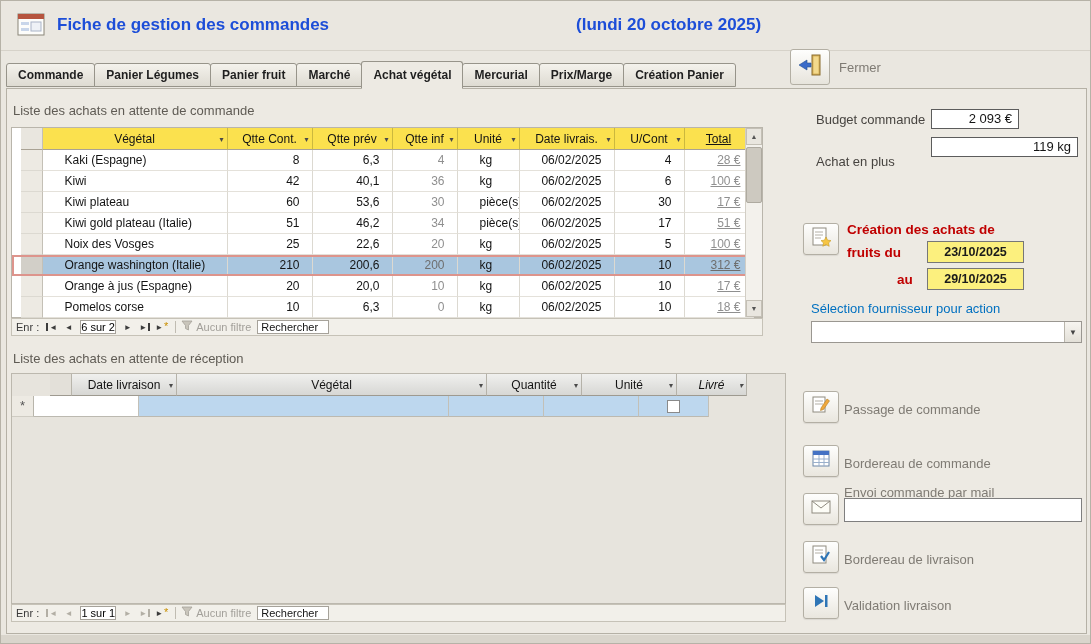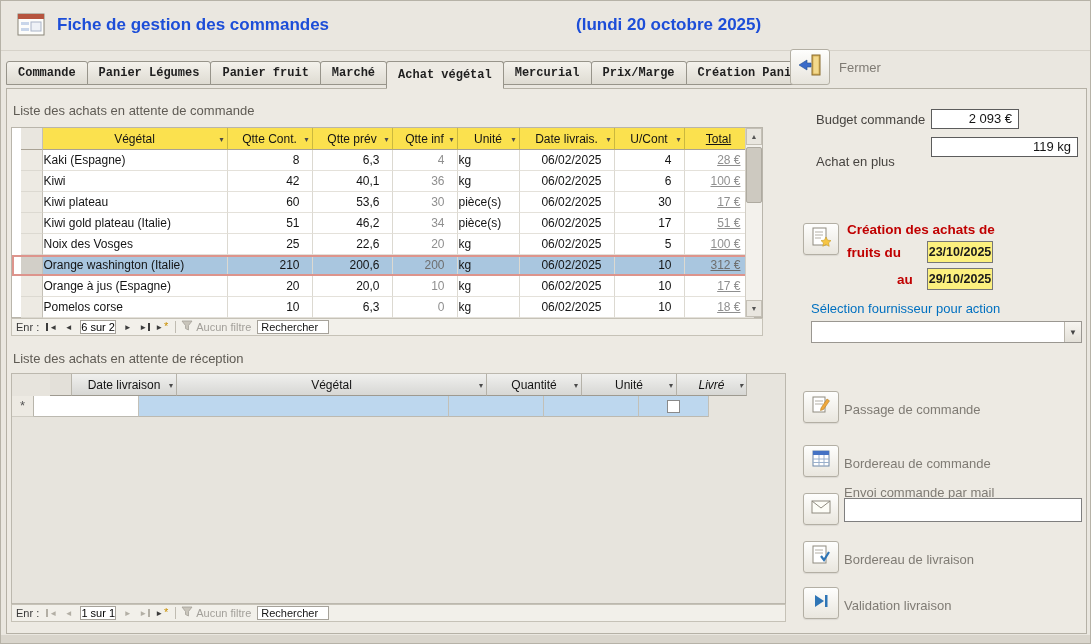--- a/index.html
+++ b/index.html
@@ -5,21 +5,21 @@
   *{margin:0;padding:0;box-sizing:border-box;}
   body{width:1091px;height:644px;font-family:"Liberation Sans",sans-serif;background:#e7e4dd;overflow:hidden;}
   #root{position:relative;width:1091px;height:644px;background:#eae7e0;border:1px solid #b6b2a7;overflow:hidden;}
   .abs{position:absolute;}
 
   
   .hdr{position:absolute;left:0;top:0;width:100%;height:50px;border-bottom:1px solid #d6d2c9;}
   .title{position:absolute;top:14px;font-size:17px;font-weight:bold;color:#1d4ed8;white-space:nowrap;}
 
   
-  .tabbar{position:absolute;left:5px;top:60px;height:28px;display:flex;align-items:flex-start;z-index:3;font-family:Liberation Mono, monospace;}
+  .tabbar{position:absolute;left:5px;top:60px;height:28px;display:flex;align-items:center;z-index:3;}
   .tab{height:24px;padding:0 11px;display:flex;align-items:center;font-size:12px;font-weight:bold;color:#1f1f1f;
        background:linear-gradient(#f4f2ec,#dedbd2);border:1px solid #97948a;border-radius:3px 3px 0 0;margin-right:-1px;cursor:default;}
   .tab.active{height:28px;background:#edeae3;border-bottom:1px solid #edeae3;z-index:4;}
 
   .page{position:absolute;left:5px;top:87px;width:1081px;height:546px;background:#edeae3;border:1px solid #b5b1a6;}
 
   .seclbl{position:absolute;font-size:13px;color:#5f5b54;white-space:nowrap;z-index:2;}
 
   
   .ibtn{position:absolute;width:36px;height:32px;background:linear-gradient(#fefefd,#e9e6de);
@@ -33,21 +33,21 @@
   .c0{width:185px;flex:none;}.c1{width:85px;flex:none;}.c2{width:80px;flex:none;}.c3{width:65px;flex:none;}
   .c4{width:62px;flex:none;}.c5{width:95px;flex:none;}.c6{width:70px;flex:none;}.c7{width:69px;flex:none;text-decoration:underline;}
   .hsel{height:22px;background:#e9e6df;border-right:1px solid #c4c0b6;border-bottom:1px solid #a9a294;}
   .hc{height:22px;background:#fbe14e;border-right:1px solid #cbb83e;border-bottom:1px solid #a9a294;
       font-size:12px;color:#141414;display:flex;align-items:center;justify-content:center;position:relative;overflow:hidden;white-space:nowrap;}
   .hc .arr{position:absolute;right:3px;top:50%;transform:translateY(-50%);font-size:8px;color:#4a4a4a;}
   .trow{height:21px;position:relative;}
   .rs{height:21px;background:#edeae3;border-right:1px solid #c4c0b6;border-bottom:1px solid #dcd9d1;}
   .tc{height:21px;font-size:12px;line-height:20px;color:#141414;border-right:1px solid #dcd9d1;border-bottom:1px solid #e4e1da;
       overflow:hidden;white-space:nowrap;background:#fff;}
-  .al{padding-left:1px;text-align:left;}
+  .al{padding-left:22px;text-align:left;}
   .ar{padding-right:12px;text-align:right;}
   .gray{color:#8f8f8f;}
   .trow.sel .tc{background:#a9c6df;}
   .trow.sel .gray{color:#6e6e6e;}
   .trow.sel .rs{background:#d2cfc8;}
   .trow.sel::after{content:'';position:absolute;inset:0;border:2px solid #dd948c;pointer-events:none;}
 
   
   .vsb{position:absolute;top:0;right:0;bottom:0;width:17px;background:#f3f1ec;border-left:1px solid #d2cec5;}
   .sb-btn{position:absolute;left:0;width:16px;height:17px;background:#e9e6df;border:1px solid #c4c0b6;
@@ -81,21 +81,21 @@
   .tc2{height:21px;border-right:1px solid #c3c0b7;border-bottom:1px solid #bcb9b0;display:flex;align-items:center;justify-content:center;}
   .tc2.white{background:#fff;}
   .tc2.blue{background:#bdd7ee;}
   .cb{width:13px;height:13px;background:#fff;border:1px solid #8a8a8a;display:inline-block;}
 
   
   .rlabel{position:absolute;font-size:13px;color:#474440;white-space:nowrap;z-index:2;}
   .vbox{position:absolute;height:20px;background:#fff;border:1px solid #5c5c5c;font-size:13px;color:#141414;
         text-align:right;padding-right:6px;line-height:18px;z-index:2;}
   .redtxt{position:absolute;font-size:13.5px;font-weight:bold;color:#c00000;white-space:nowrap;z-index:2;}
-  .ybox{position:absolute;width:66px;height:22px;background:#fcf07e;border:1px solid #777;font-size:12.5px;font-weight:bold;
+  .ybox{position:absolute;width:97px;height:22px;background:#fcf07e;border:1px solid #777;font-size:12.5px;font-weight:bold;
         color:#1a1a1a;text-align:center;line-height:20px;z-index:2;}
   .bluelink{position:absolute;font-size:13px;color:#0070c0;white-space:nowrap;z-index:2;}
   .combo{position:absolute;left:810px;top:320px;width:271px;height:22px;background:#fff;border:1px solid #9a9791;display:flex;z-index:2;}
   .combo input{flex:1;border:none;outline:none;font-size:12px;padding-left:4px;font-family:"Liberation Sans",sans-serif;background:transparent;}
   .combo-arrow{width:17px;height:100%;background:linear-gradient(#f7f5f0,#e3e0d8);border-left:1px solid #b9b5ab;
                display:flex;align-items:center;justify-content:center;font-size:8px;color:#444;}
   .mailbox{position:absolute;left:843px;top:497px;width:238px;height:24px;background:#fff;border:1px solid #7f7f7f;z-index:2;
            font-size:12px;padding-left:4px;font-family:"Liberation Sans",sans-serif;}
 
   .fermer-ibtn{position:absolute;left:789px;top:48px;width:40px;height:36px;background:linear-gradient(#fefefd,#e7e4dc);

